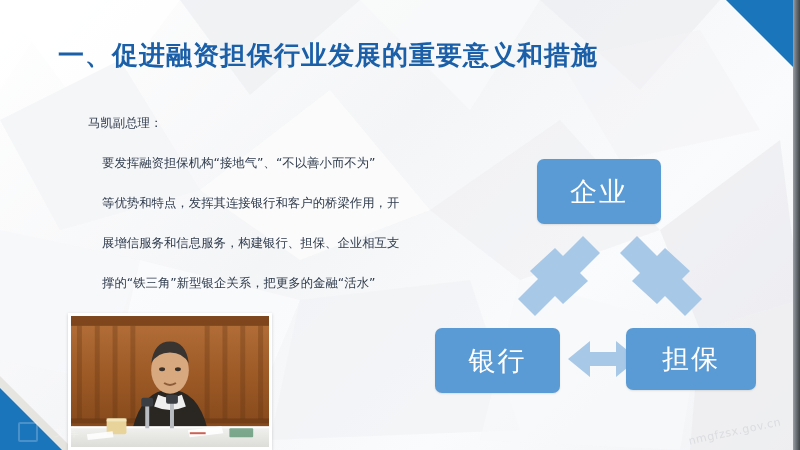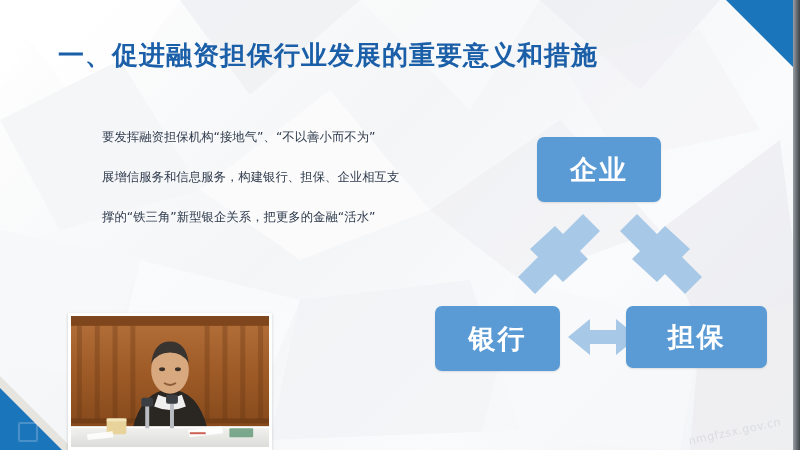--- a/index.html
+++ b/index.html
@@ -104,36 +104,36 @@
   .photo-inner {
     position: relative;
     width: 100%;
     height: 100%;
     overflow: hidden;
     background: #8a4a1e;
   }
   .photo-inner svg { display: block; width: 100%; height: 100%; }
 
   
-  .diagram { position: absolute; left: 430px; top: 119px; width: 360px; height: 265px; font-weight: bold; }
+  .diagram { position: absolute; left: 430px; top: 141px; width: 360px; height: 265px; }
   .node {
     position: absolute;
     background: #5b9bd5;
     border-radius: 7px;
     color: #ffffff;
     display: flex;
     align-items: center;
     justify-content: center;
     font-size: 27px;
     letter-spacing: 2px;
     box-shadow: 0 1px 2px rgba(0,0,0,0.10);
   }
   .node-top    { left: 107px; top: 18px;  width: 124px; height: 65px; }
   .node-left   { left: 5px;   top: 187px; width: 125px; height: 65px; }
-  .node-right  { left: 196px; top: 187px; width: 141px; height: 62px; }
+  .node-right  { left: 196px; top: 187px; width: 130px; height: 62px; }
   .arrows { position: absolute; inset: 0; pointer-events: none; }
   .arrows svg { display: block; width: 100%; height: 100%; }
 
   
   .wm-right {
     position: absolute;
     right: 18px;
     bottom: 22px;
     font-size: 11px;
     color: rgba(150,155,165,0.22);
@@ -191,21 +191,23 @@
 
   <div class="corner-tr-inner"></div>
   <div class="corner-tr"></div>
   <div class="corner-bl-inner"></div>
   <div class="corner-bl"></div>
   <div class="edge-right"></div>
 
   <div class="title">一、促进融资担保行业发展的重要意义和措施</div>
 
   <div class="body-block">
+    <p class="lead">马凯副总理：</p>
     <p>要发挥融资担保机构“接地气”、“不以善小而不为”</p>
+    <p>等优势和特点，发挥其连接银行和客户的桥梁作用，开</p>
     <p>展增信服务和信息服务，构建银行、担保、企业相互支</p>
     <p>撑的“铁三角”新型银企关系，把更多的金融“活水”</p>
   </div>
 
   <div class="photo">
     <div class="photo-inner">
       <svg viewBox="0 0 200 133" preserveAspectRatio="none">
         <defs>
           <linearGradient id="wood" x1="0" y1="0" x2="0" y2="1">
             <stop offset="0%" stop-color="#b5703a"></stop>

